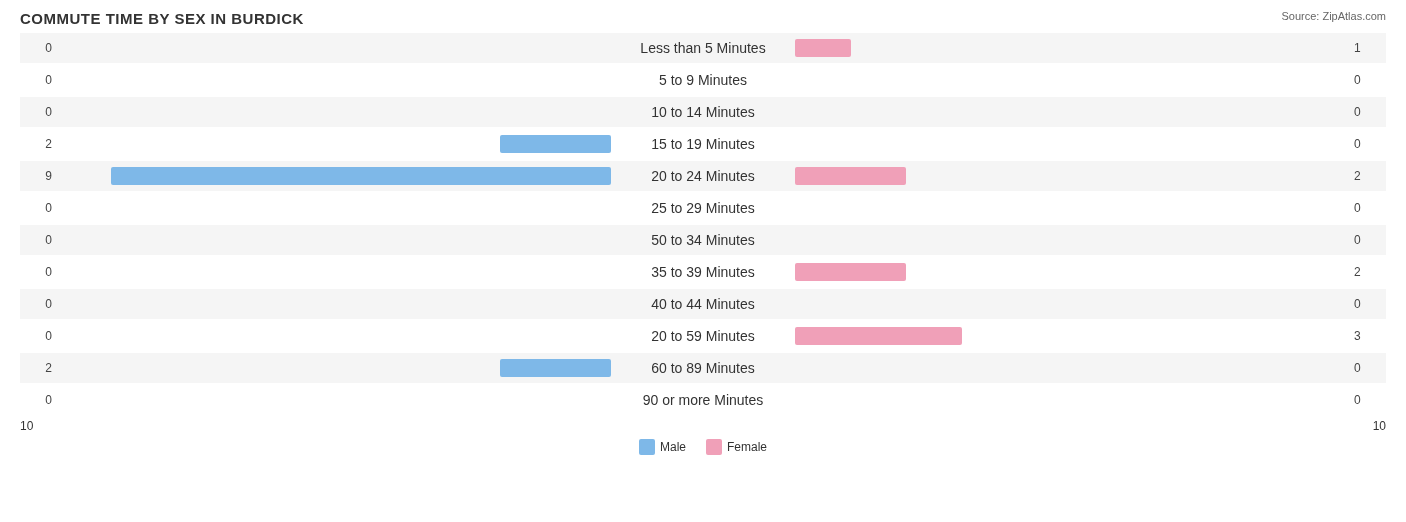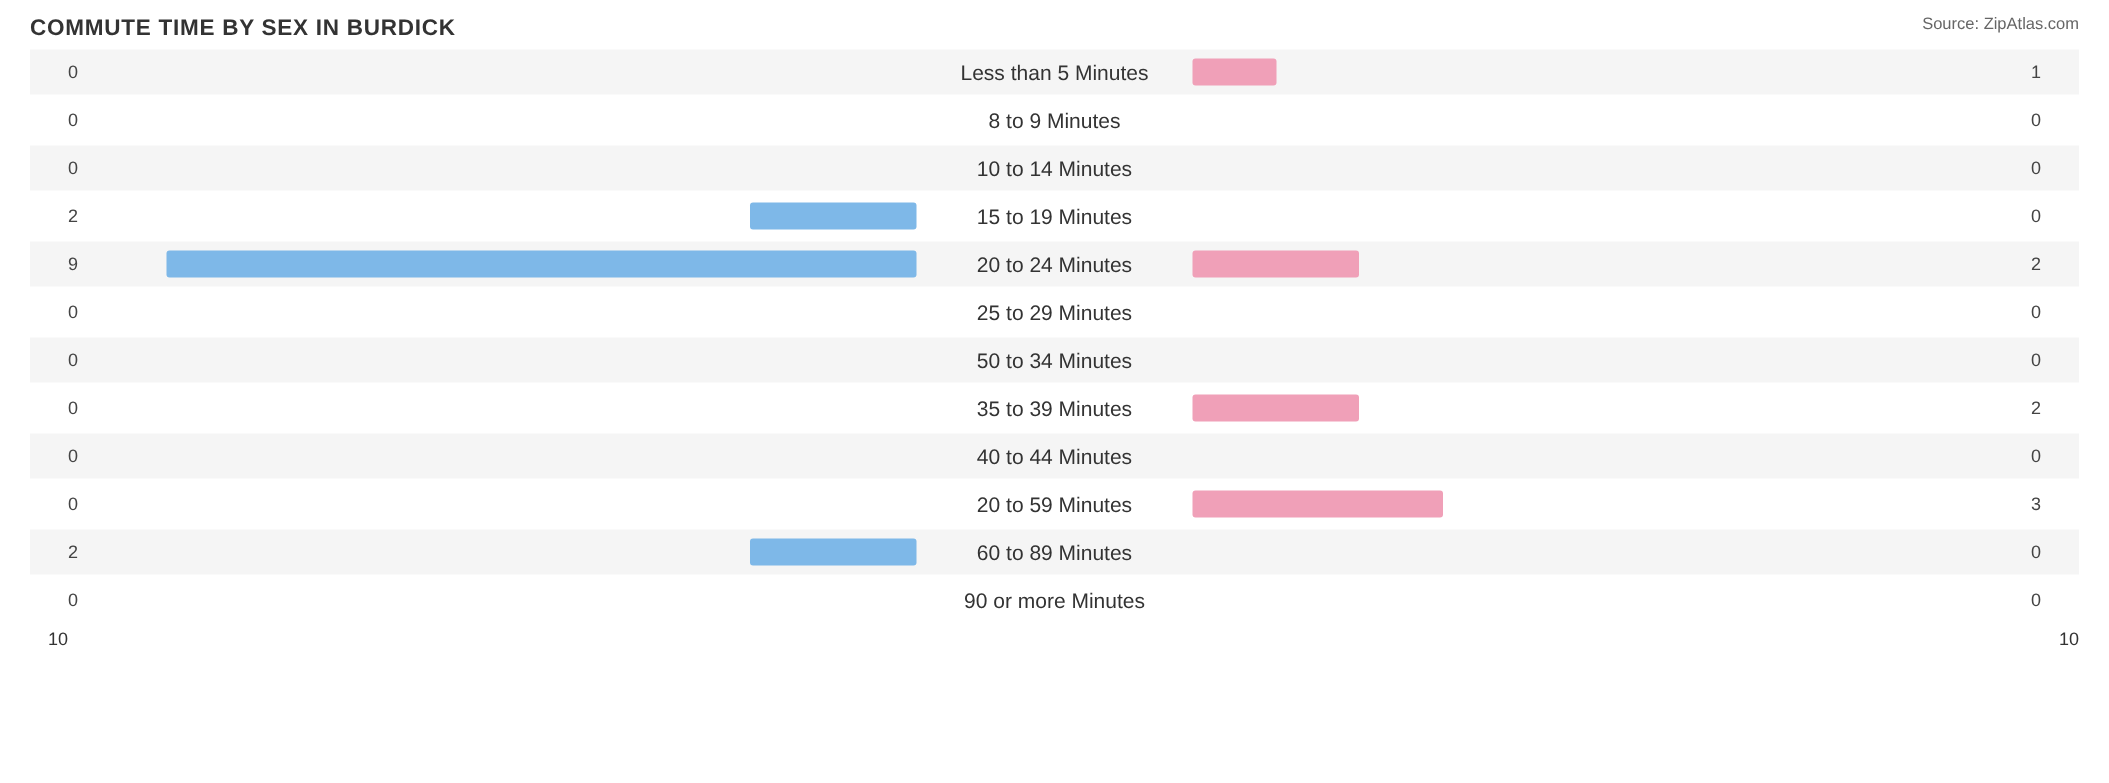--- a/index.html
+++ b/index.html
@@ -118,21 +118,20 @@
       height: 16px;
       border-radius: 2px;
     }
     .bottom-axis {
       display: flex;
       justify-content: space-between;
       font-size: 12px;
       color: #333;
       padding: 0 0px;
       margin-top: 4px;
-      margin-left: 12px;
     }
     .rows-container {
       position: relative;
     }
   </style>
 </head>
 <body>
 
 <div class="chart-container">
   <div class="chart-title">COMMUTE TIME BY SEX IN BURDICK</div>
@@ -151,21 +150,21 @@
       </div>
     </div>
     <div class="right-num">1</div>
   </div>
       <div class="dual-bar-row" style="background: rgb(255, 255, 255); margin-bottom: 2px;">
     <div class="left-num">0</div>
     <div class="chart-inner">
       <div class="half-left">
         <div class="bar-male" style="width:0px;"></div>
       </div>
-      <div class="center-label-area">8 to 9 Minutes</div>
+      <div class="center-label-area">5 to 9 Minutes</div>
       <div class="half-right">
         <div class="bar-female" style="width:0px;"></div>
       </div>
     </div>
     <div class="right-num">0</div>
   </div>
       <div class="dual-bar-row" style="background: rgb(245, 245, 245); margin-bottom: 2px;">
     <div class="left-num">0</div>
     <div class="chart-inner">
       <div class="half-left">
@@ -295,13 +294,23 @@
     </div>
     <div class="right-num">0</div>
   </div>
     </div>
 
   <div class="bottom-axis">
     <span>10</span>
     <span>10</span>
   </div>
 
+  <div class="legend">
+    <div class="legend-item">
+      <div class="legend-box" style="background:#7eb8e8;"></div>
+      <span>Male</span>
+    </div>
+    <div class="legend-item">
+      <div class="legend-box" style="background:#f0a0b8;"></div>
+      <span>Female</span>
+    </div>
+  </div>
 </div>
 
 </body></html>

